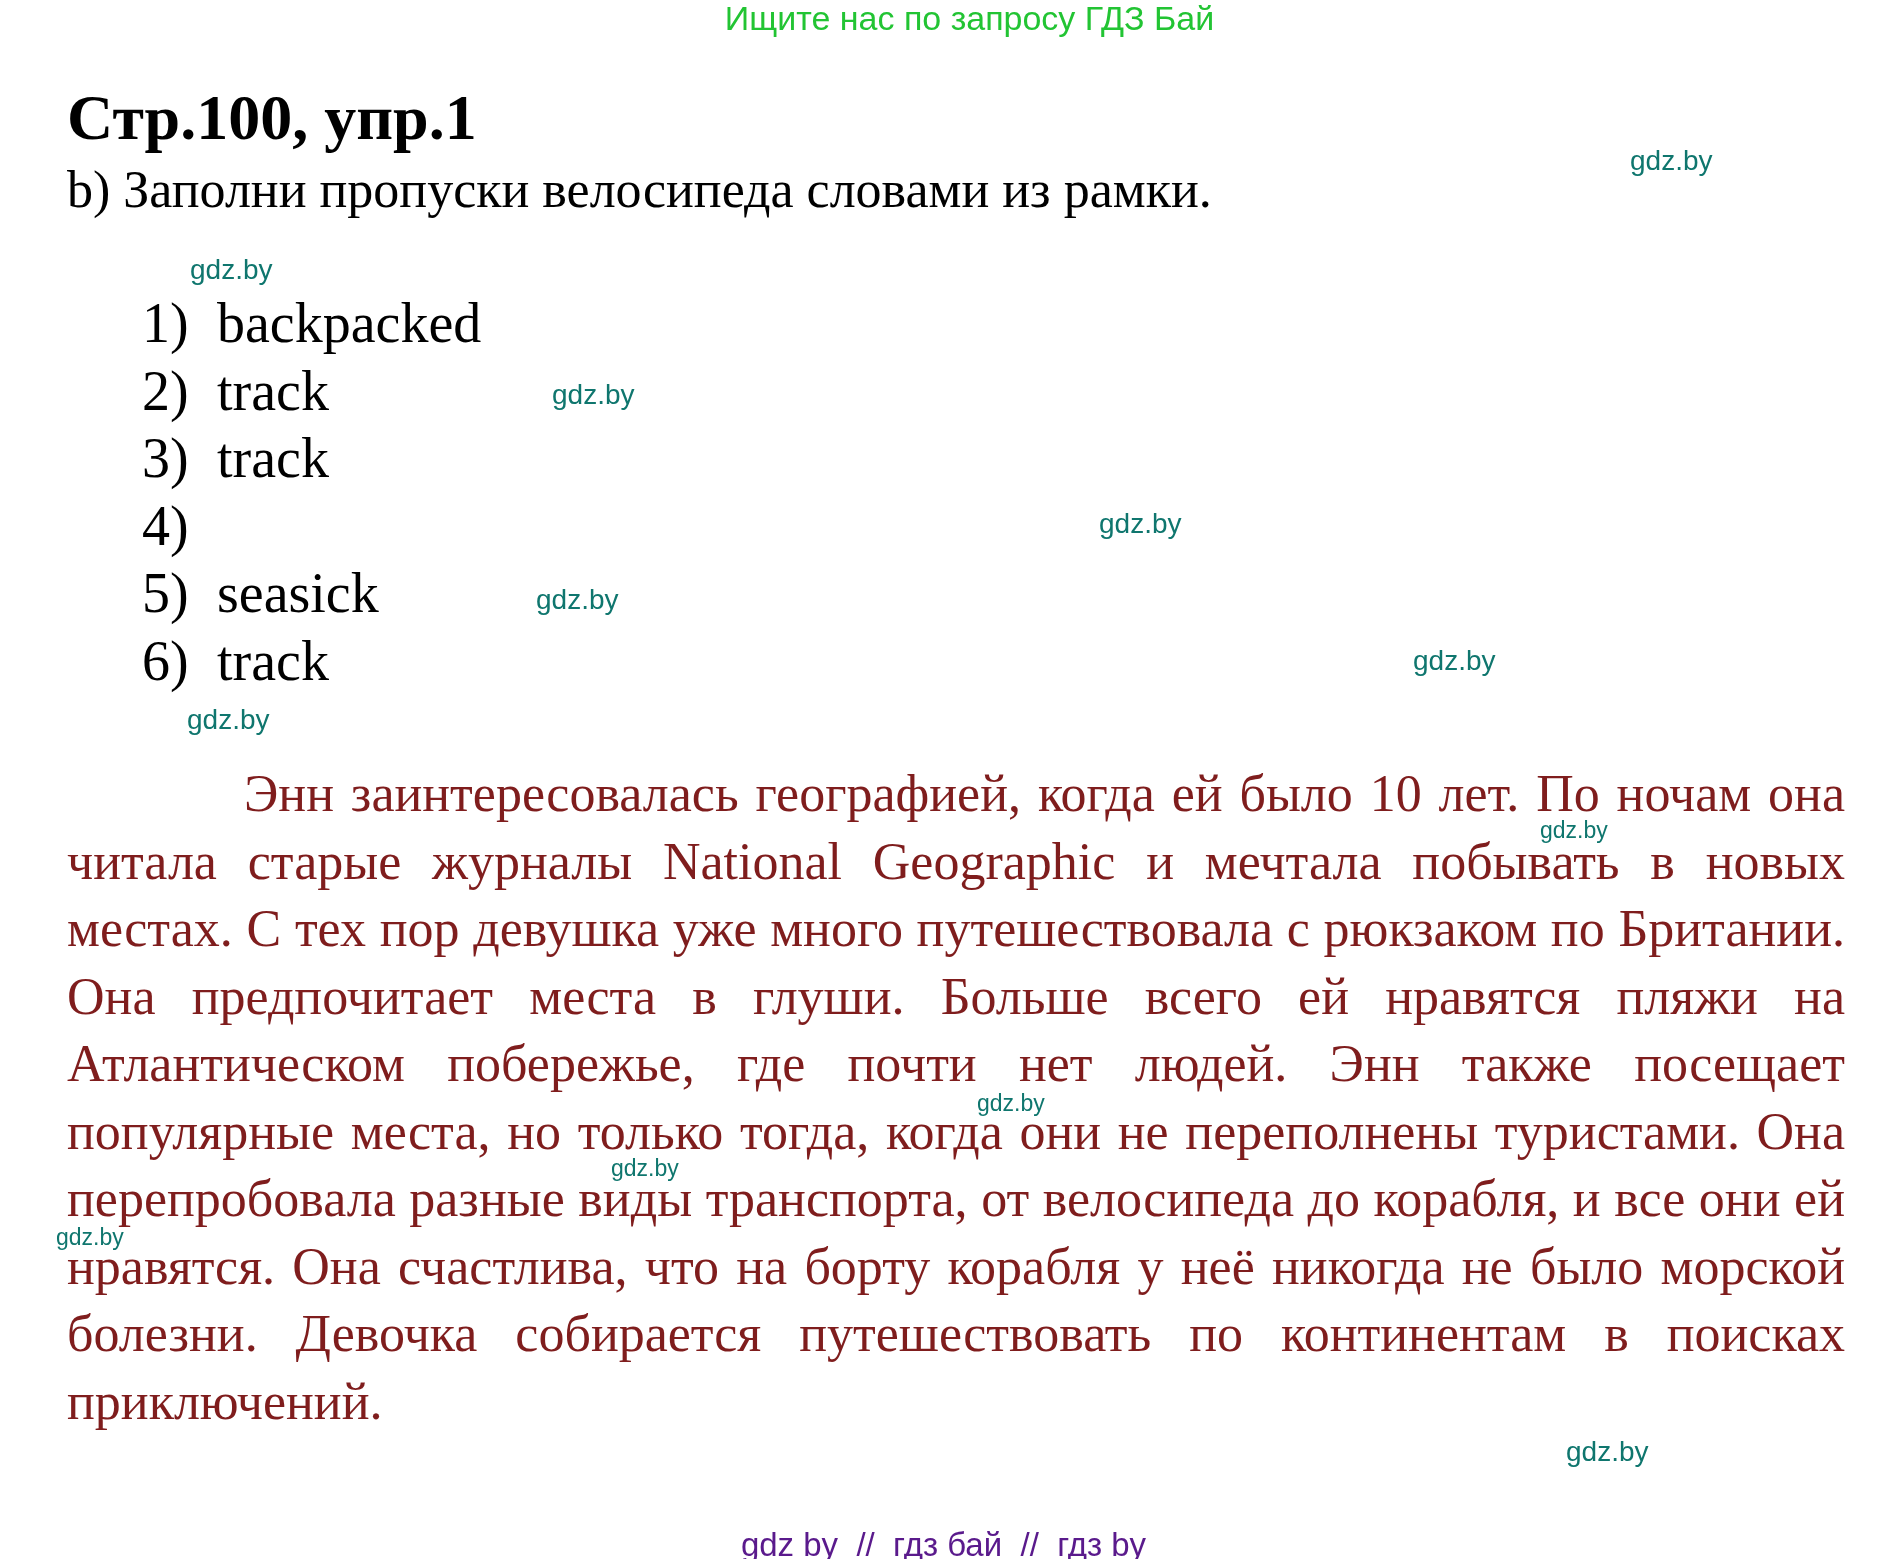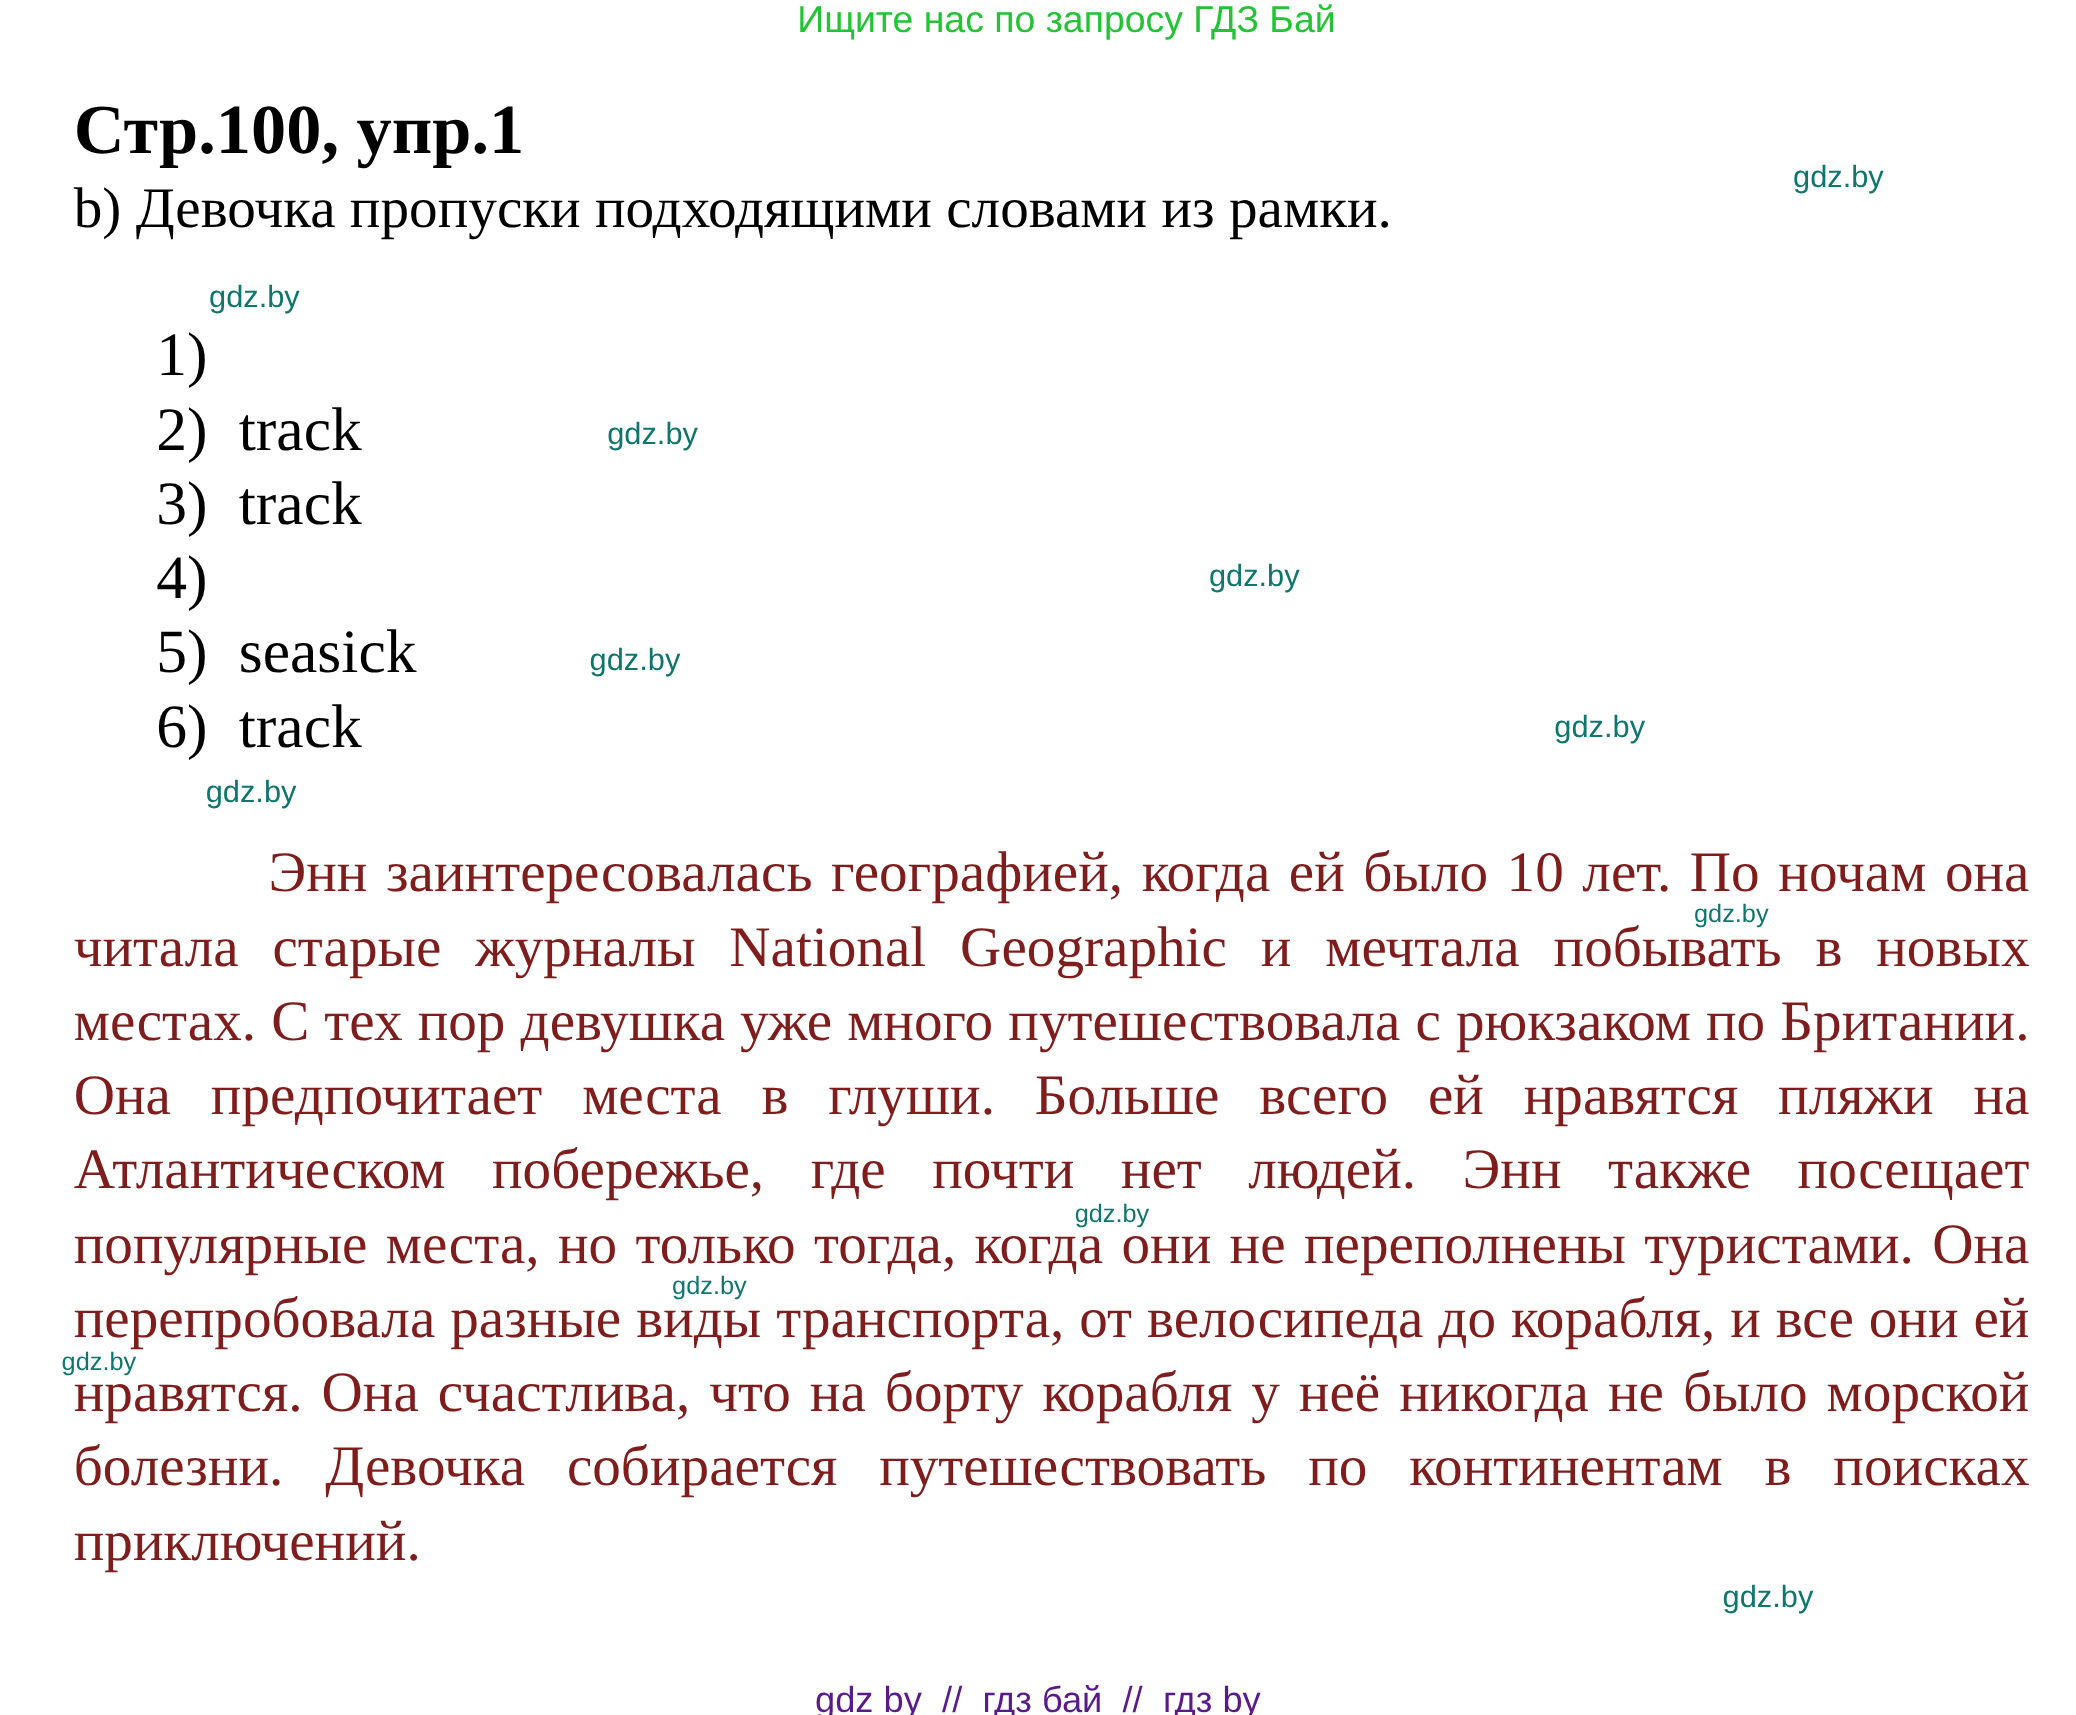--- a/index.html
+++ b/index.html
@@ -16,25 +16,26 @@
   .para{left:67px;top:760px;width:1778px;font-family:"Liberation Serif",serif;font-size:52px;color:#7f1d1d;line-height:67.5px;text-align:justify;white-space:normal;}
   .para p{margin:0;text-indent:177px;}
   .footer{left:0;width:1887px;top:1527px;text-align:center;font-family:"Liberation Sans",sans-serif;font-size:33px;color:#5a1a8c;line-height:36px;}
 </style>
 </head>
 <body>
 
 <div class="abs top-banner">Ищите нас по запросу ГДЗ Бай</div>
 
 <div class="abs title">Стр.100, упр.1</div>
-<div class="abs task">b) Девочка пропуски подходящими словами из рамки.</div>
+<div class="abs task">b) Заполни пропуски велосипеда словами из рамки.</div>
 
 <div class="abs list">
   <div class="list-item">
       <span class="list-num">1)</span>
+      <span>backpacked</span>
     </div>
   <div class="list-item">
       <span class="list-num">2)</span>
       <span>track</span>
     </div>
   <div class="list-item">
       <span class="list-num">3)</span>
       <span>track</span>
     </div>
   <div class="list-item">

